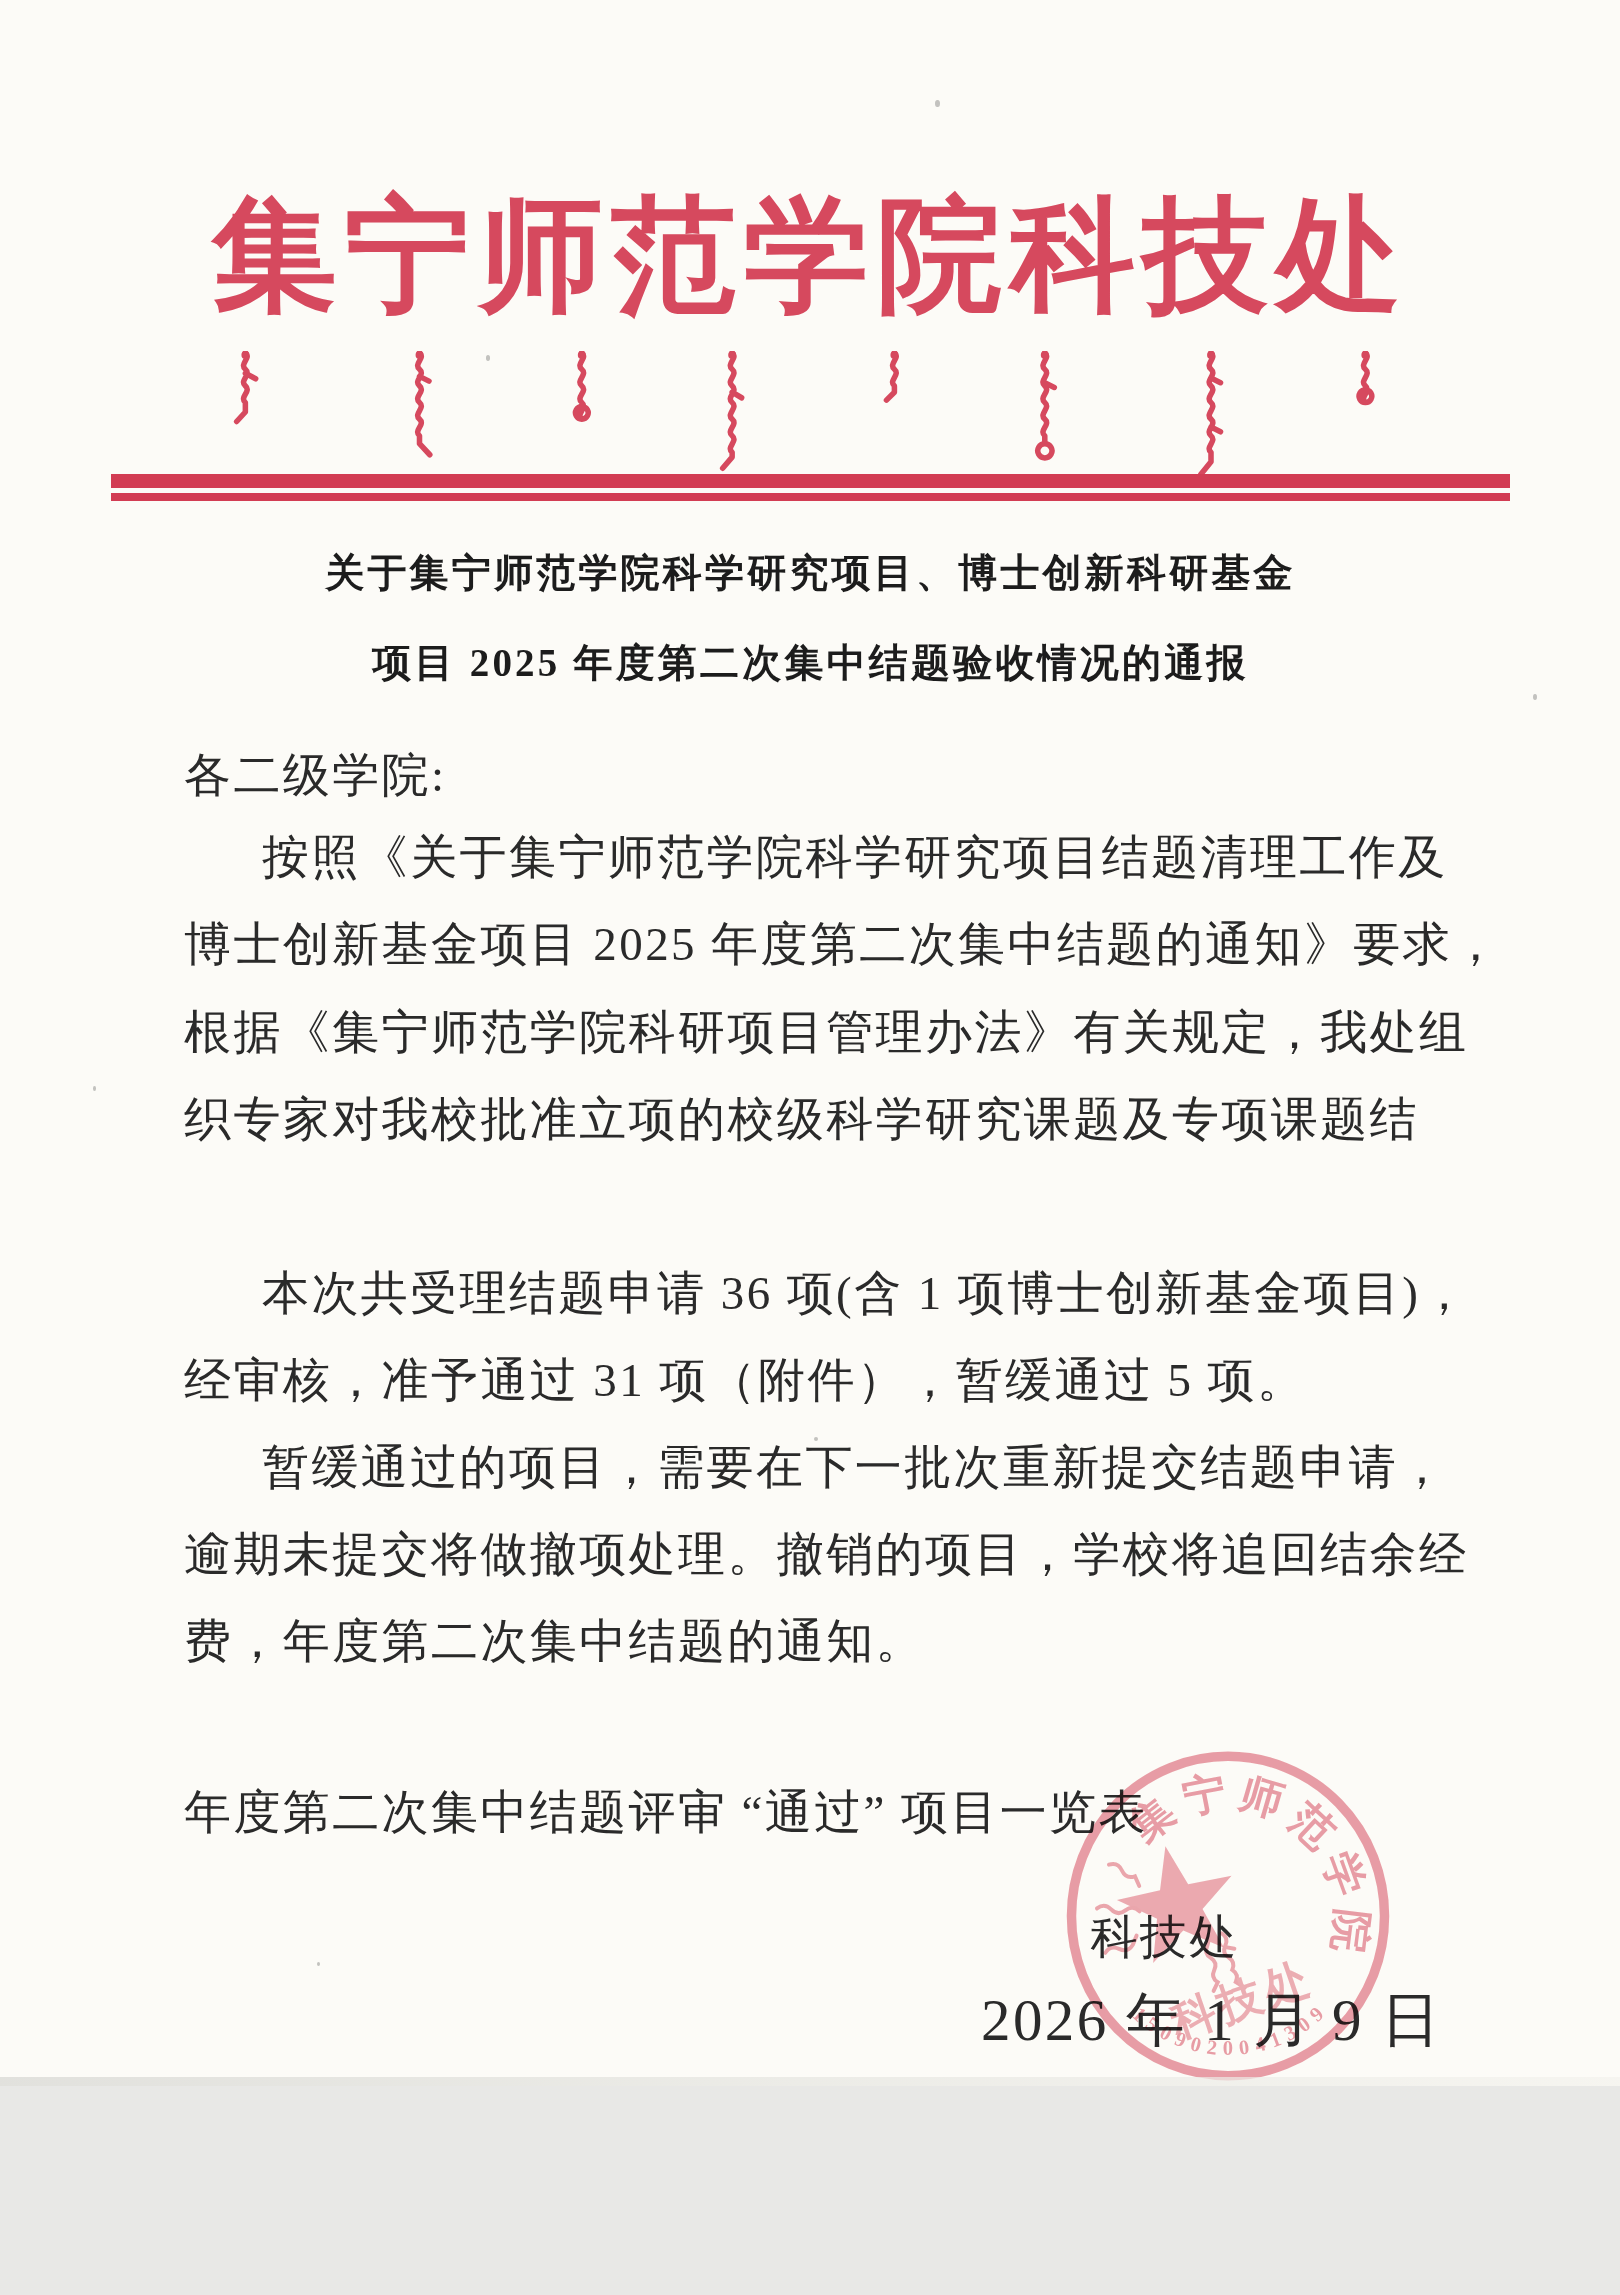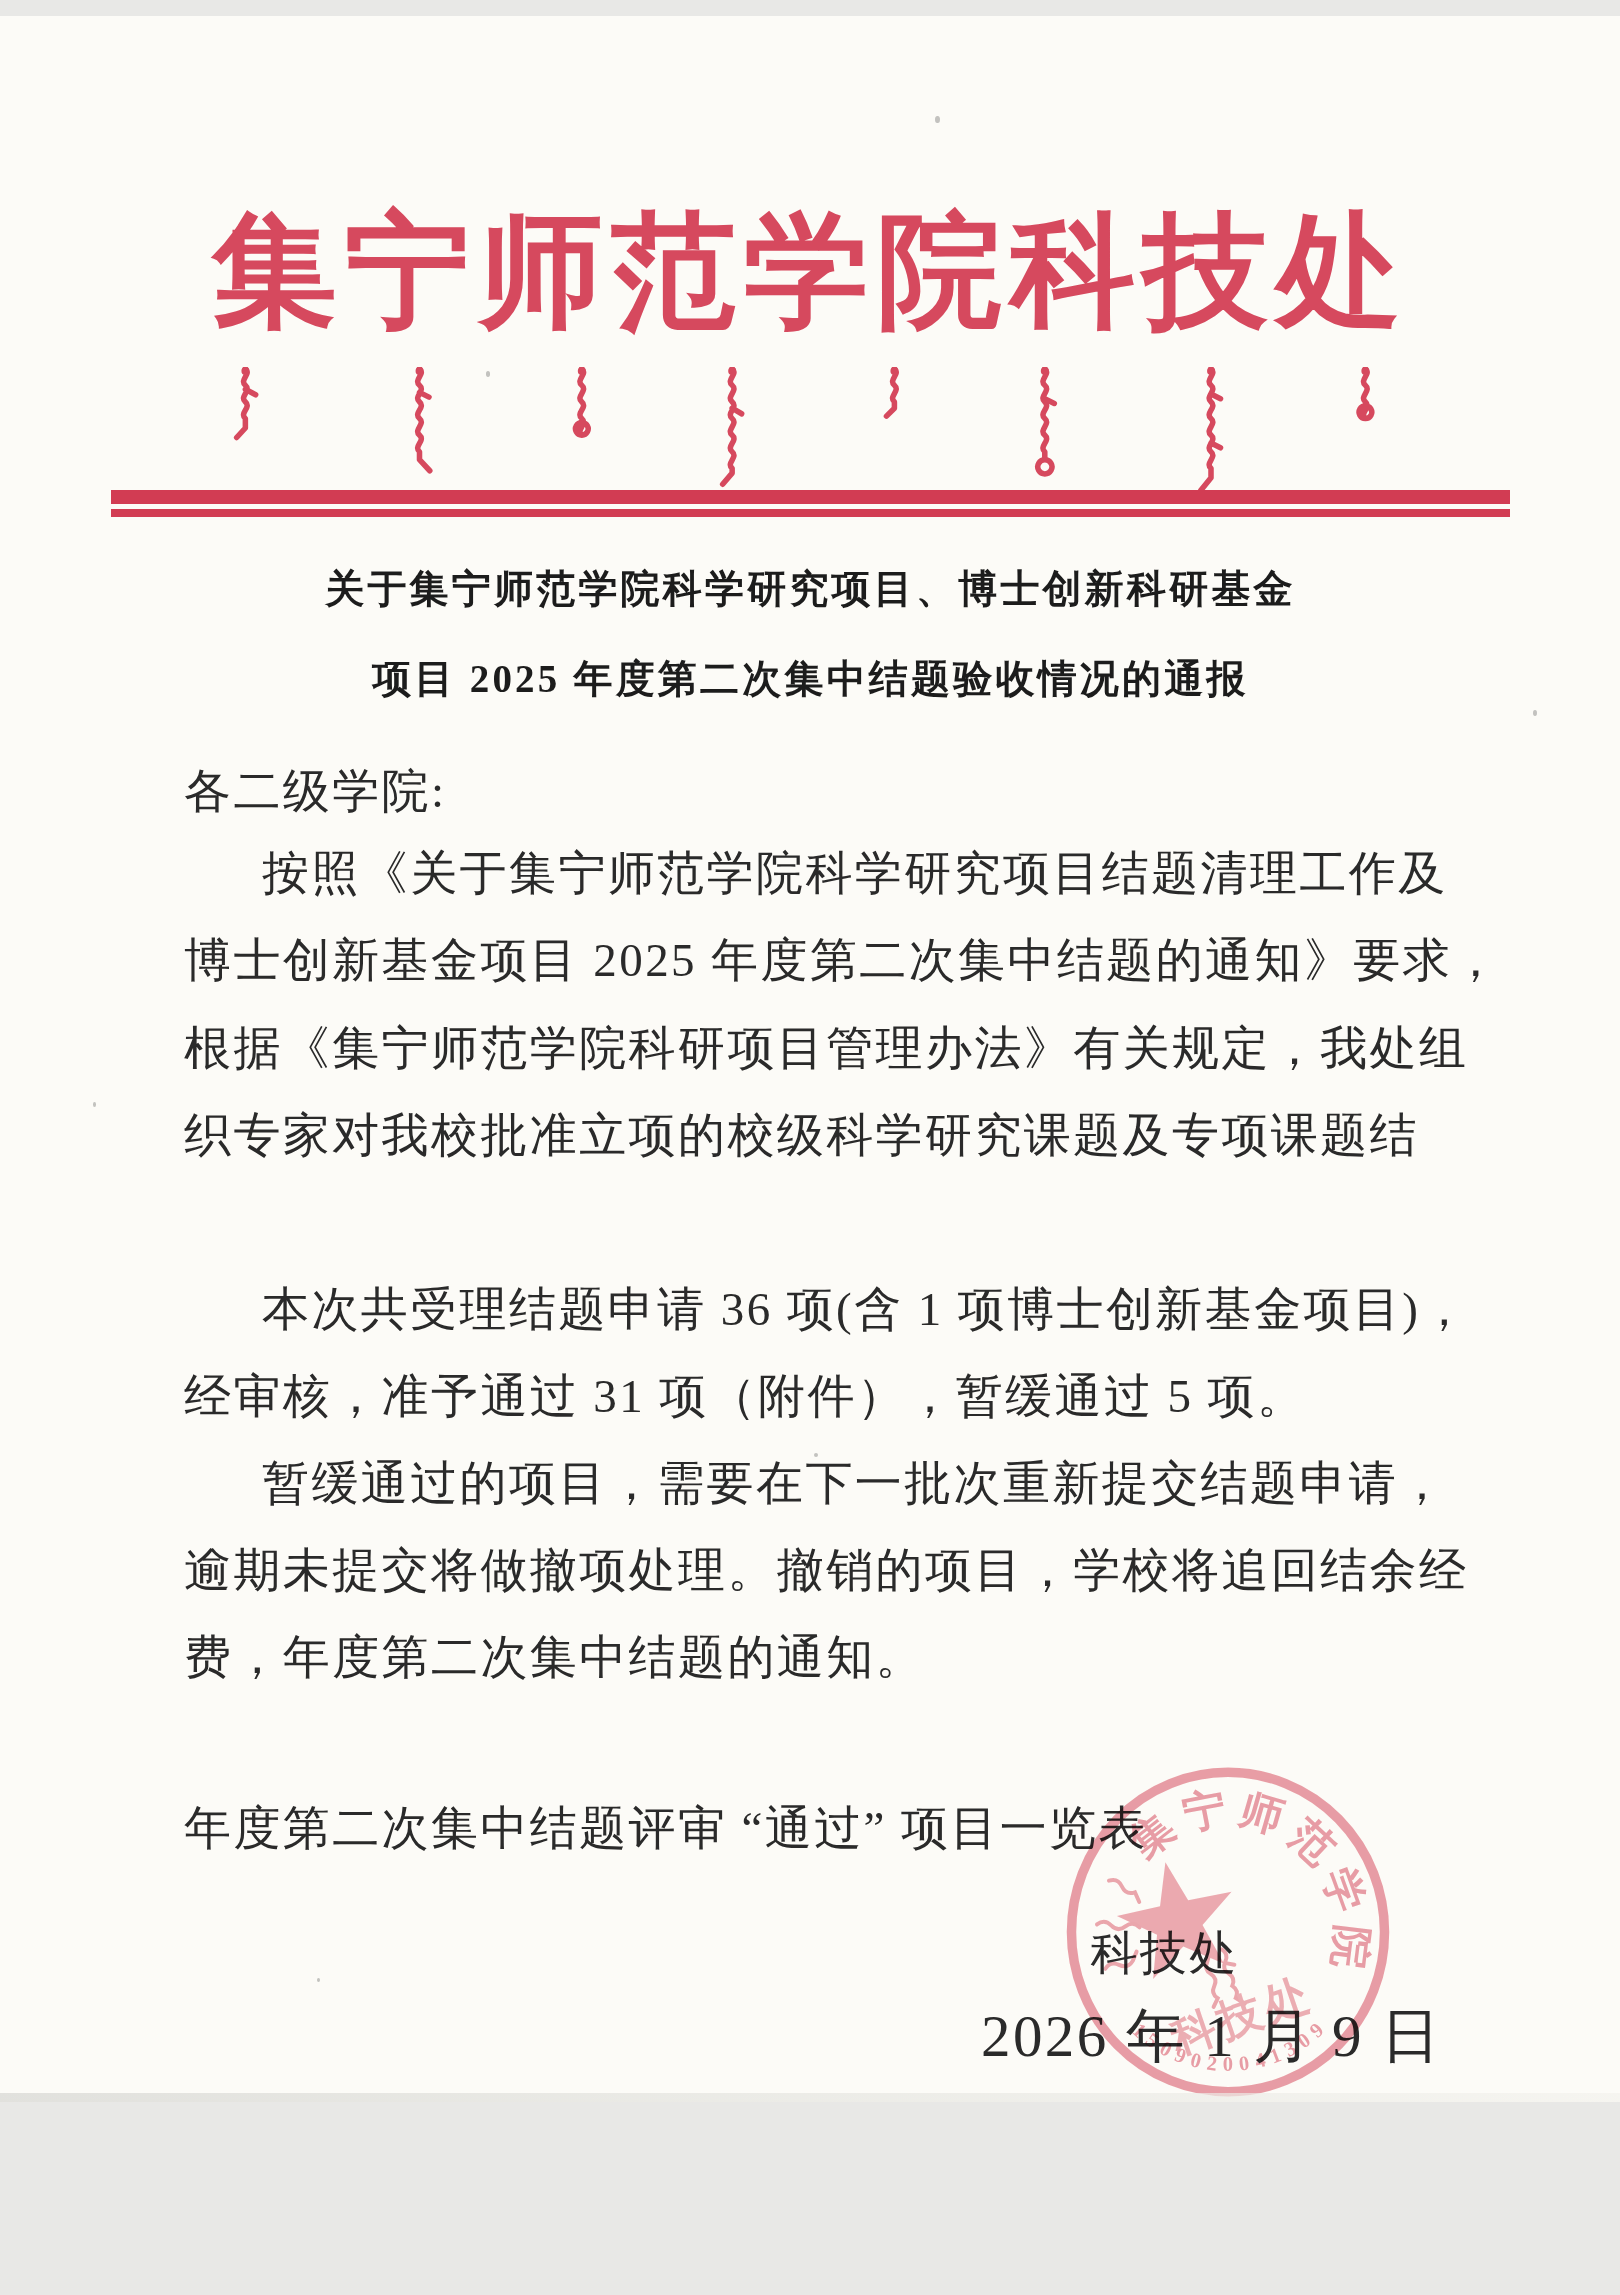--- a/index.html
+++ b/index.html
@@ -1,19 +1,19 @@
 <!DOCTYPE html>
 <html style="font-size:12.7px"><head>
 <meta charset="utf-8">
 <style>
   html,body{margin:0;padding:0;background:#e8e8e6;}
   .page{
     position:relative;
     width:1621px;height:2086px;
-    margin:16px auto;
+    margin:0 auto;
     background:#fcfbf7;
     overflow:hidden;
     font-family:"Liberation Serif","DejaVu Serif",serif;
   }
   
   .org-header{
     position:absolute;top:188px;left:0;width:100%;
     text-align:center;
     font-size:125px;line-height:1.1;
     font-weight:bold;

